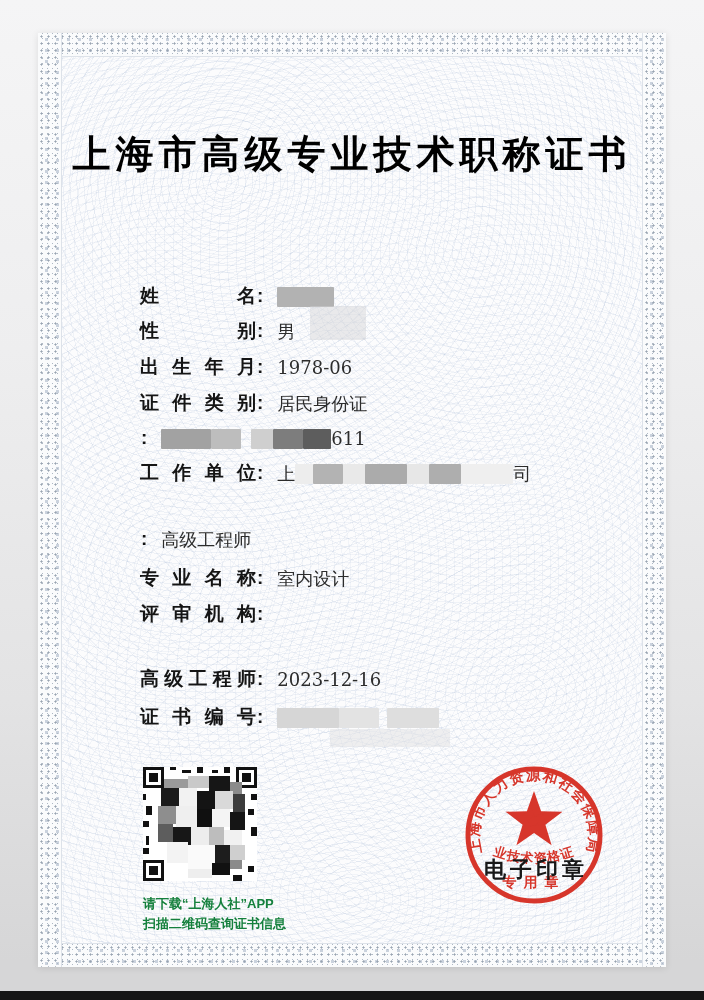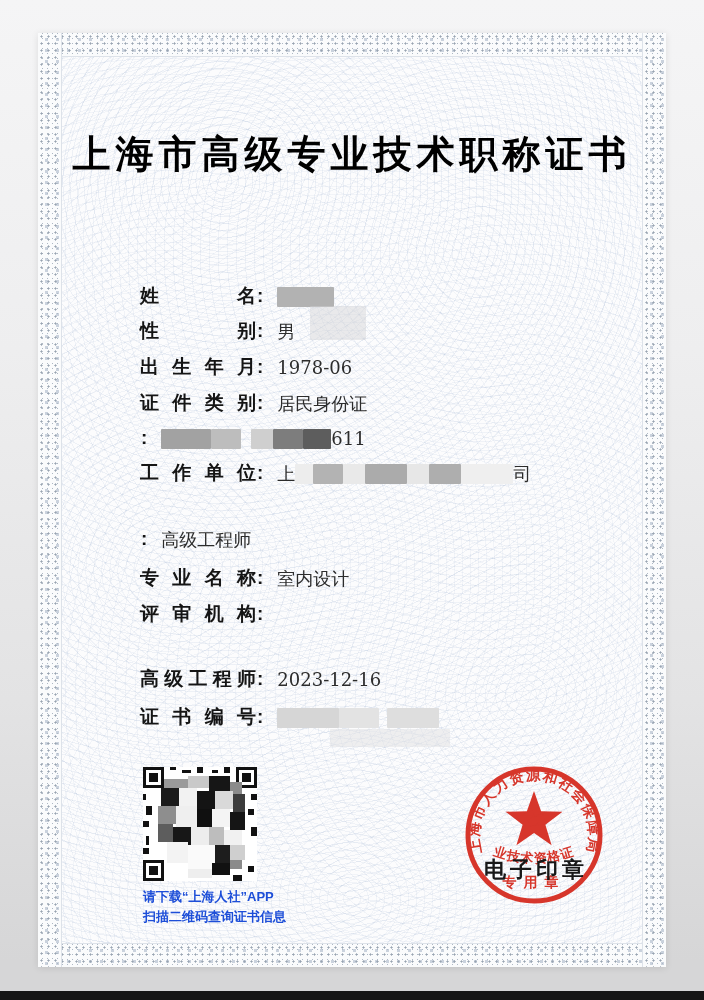--- a/index.html
+++ b/index.html
@@ -53,21 +53,21 @@
     margin-left:14px;font-size:18px;color:#2c2c2c;line-height:27px;
     font-family:"DejaVu Serif",serif;
   }
   .w330{width:334px;}
   
   .rd{display:inline-block;height:20px;vertical-align:-4px;border-radius:1px;}
   .ghost{position:absolute;border-radius:1px;}
   
   .qr-block{position:absolute;left:105px;top:734px;width:190px;}
   .qr-svg{display:block;width:114px;height:114px;}
-  .qr-caption{margin-top:6px;font-size:13px;font-weight:700;color:#1d4ed8;line-height:1.55;}
+  .qr-caption{margin-top:13px;font-size:13px;font-weight:700;color:#15803d;line-height:1.55;}
   
   .seal-wrap{position:absolute;left:414px;top:720px;width:164px;height:164px;}
   .seal-svg{position:absolute;left:0;top:0;width:164px;height:164px;opacity:.93;}
   .eseal-label{
     position:absolute;left:32px;top:102px;font-size:22px;font-weight:700;
     color:#181818;letter-spacing:4px;white-space:nowrap;
   }
 </style>
 </head>
 <body>

